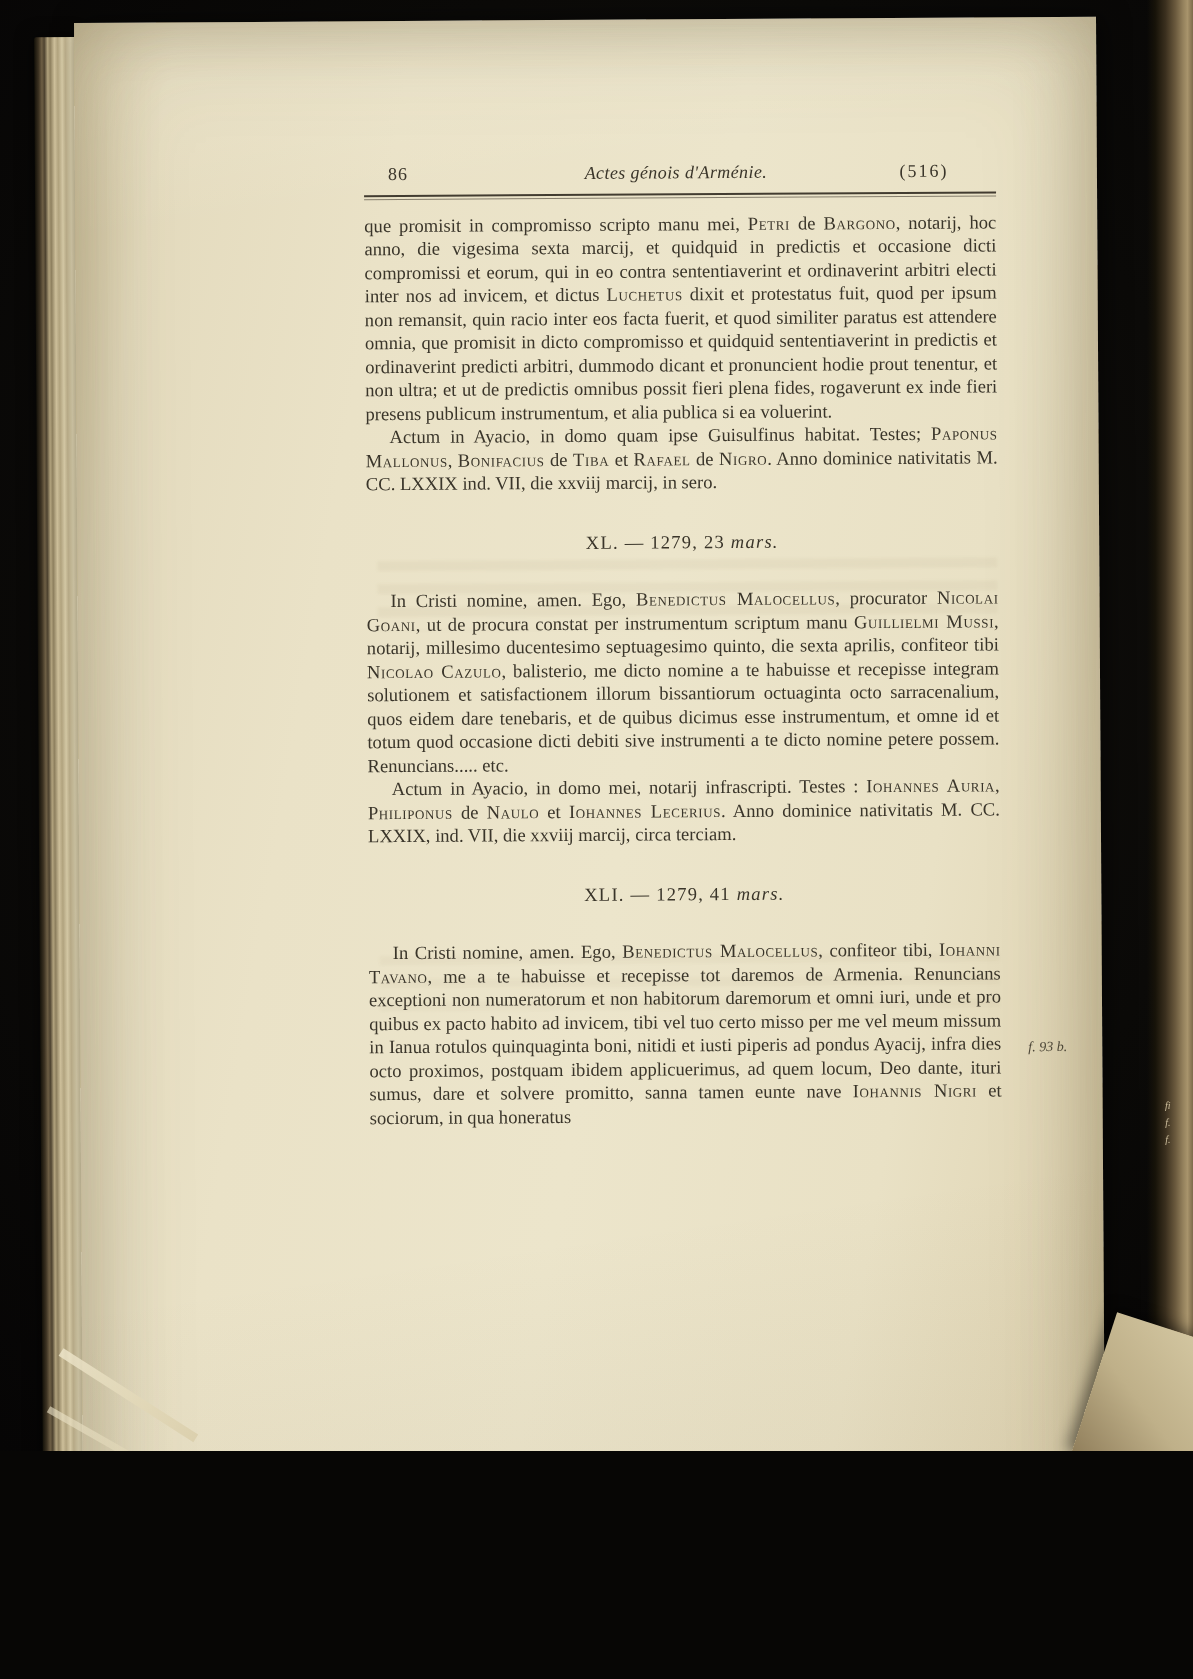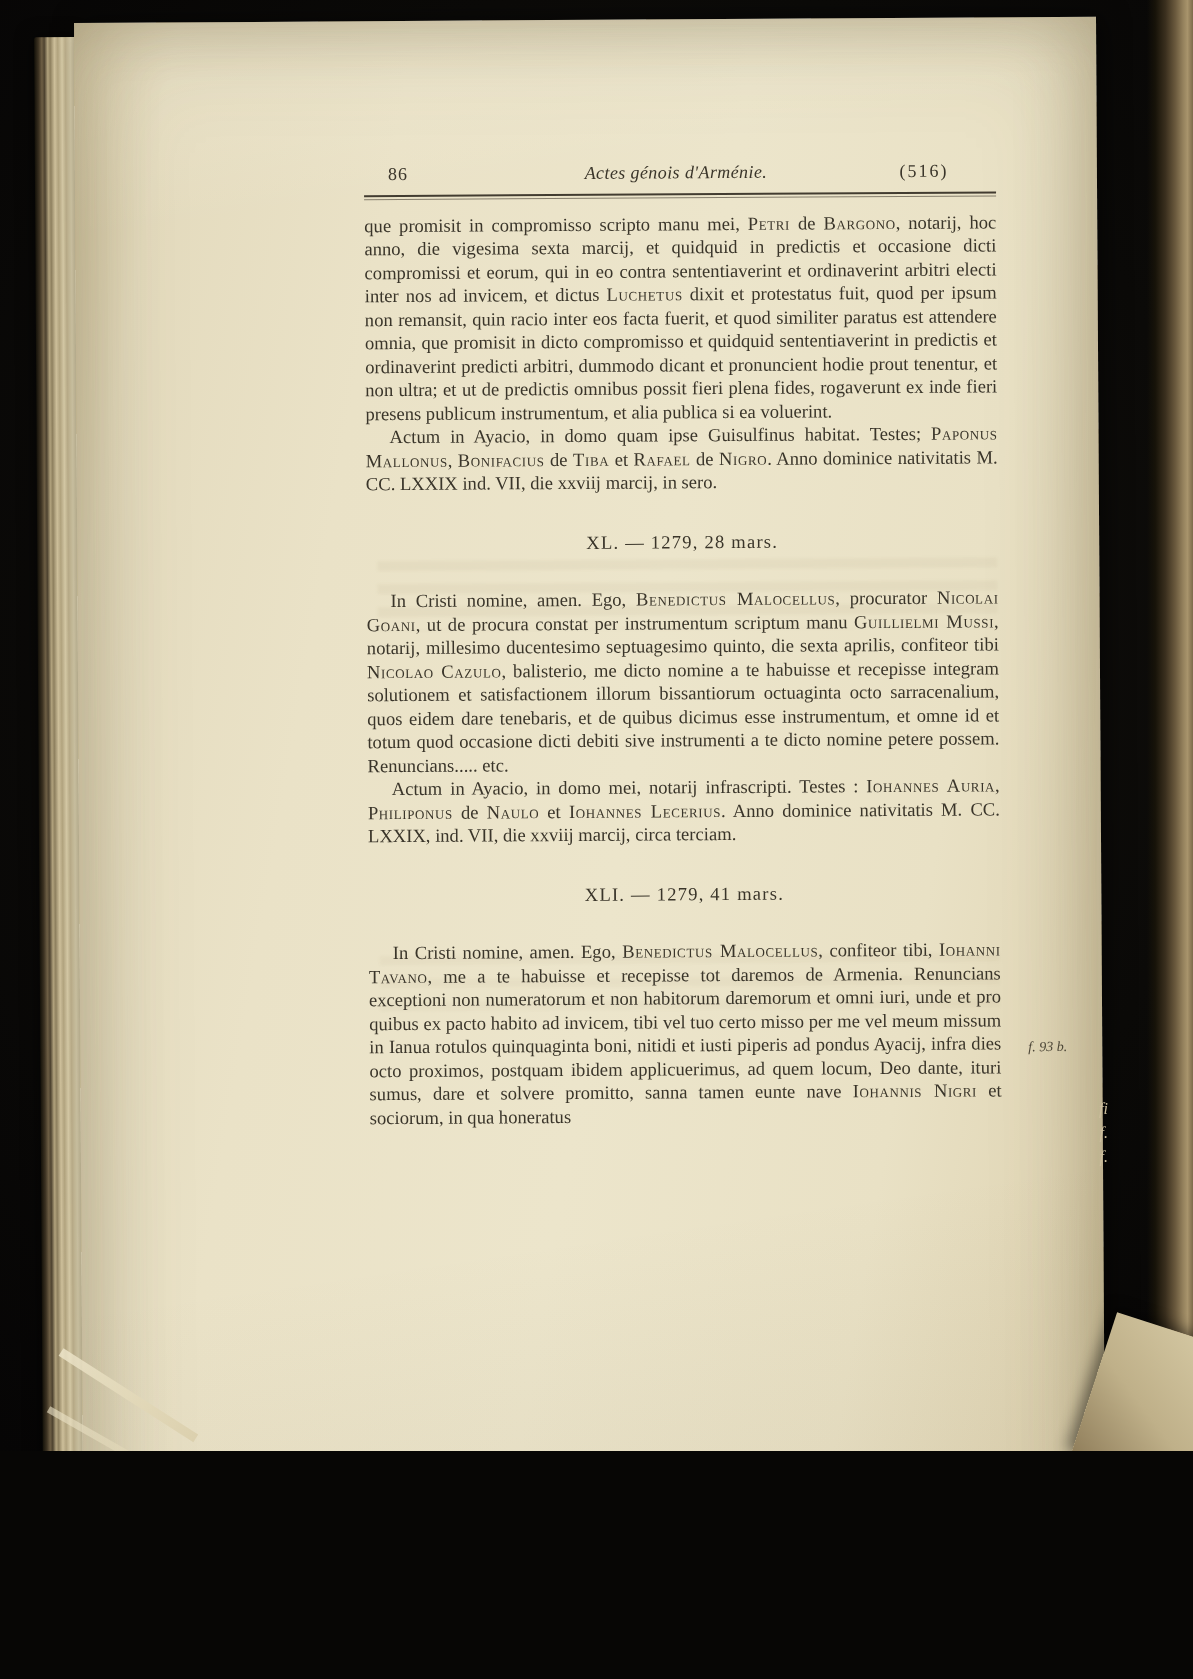--- a/index.html
+++ b/index.html
@@ -43,32 +43,32 @@
   .pagenum{flex:0 0 90px;padding-left:24px;letter-spacing:1px;}
   .rh-title{flex:1;text-align:center;font-style:italic;letter-spacing:.4px;}
   .folio{flex:0 0 100px;text-align:center;padding-right:22px;letter-spacing:2px;}
   .rule{height:2px;border-top:2.5px solid rgba(52,46,36,.92);
         border-bottom:1.5px solid rgba(52,46,36,.55);margin-bottom:14px;}
   .content p{margin:0;}
   .content p.indent{text-indent:24px;}
   .content h3{margin:36px 0 34px;text-align:center;font-weight:400;
               font-size:18.6px;letter-spacing:1.2px;}
   .smallcaps{font-variant:small-caps;letter-spacing:.6px;}
-  .italic{}
+  .italic{font-style:italic;}
   .margin-note{position:absolute;left:948px;top:1022px;font-style:italic;
                font-size:14px;color:#4d4738;white-space:nowrap;}
   
   .ghost{position:absolute;opacity:.55;filter:blur(1.5px);pointer-events:none;}
   .ghost.g1{left:300px;top:540px;width:620px;height:70px;
     background:repeating-linear-gradient(180deg, rgba(120,102,66,.10) 0 10px, rgba(120,102,66,0) 10px 23px);}
   .ghost.g2{left:300px;top:935px;width:620px;height:60px;
     background:repeating-linear-gradient(180deg, rgba(120,102,66,.08) 0 9px, rgba(120,102,66,0) 9px 23px);}
   
-  .edge-marks{position:absolute;left:1099px;top:1100px;display:flex;
-    flex-direction:column;gap:6px;font-size:16px;font-style:italic;color:#cdbf9e;align-items:flex-end;}
+  .edge-marks{position:absolute;left:1165px;top:1100px;display:flex;
+    flex-direction:column;gap:6px;font-size:10px;font-style:italic;color:#cdbf9e;align-items:flex-end;}
 </style>
 </head>
 <body>
 
 <div id="stage">
 
   <div class="book">
     <div class="edge-stack"></div>
 
     <div class="page">
@@ -78,21 +78,21 @@
       <div class="text-block">
         <div class="running-header">
           <span class="pagenum">86</span>
           <span class="rh-title">Actes génois d'Arménie.</span>
           <span class="folio">(516)</span>
         </div>
         <div class="rule"></div>
         <div class="content">
             <p class="noindent"><span>que promisit in compromisso scripto manu mei, </span><span class="smallcaps">Petri</span><span> de </span><span class="smallcaps">Bargono</span><span>, notarij, hoc anno, die vigesima sexta marcij, et quidquid in predictis et occasione dicti compromissi et eorum, qui in eo contra sententiaverint et ordinaverint arbitri electi inter nos ad invicem, et dictus </span><span class="smallcaps">Luchetus</span><span> dixit et protestatus fuit, quod per ipsum non remansit, quin racio inter eos facta fuerit, et quod similiter paratus est attendere omnia, que promisit in dicto compromisso et quidquid sententiaverint in predictis et ordinaverint predicti arbitri, dummodo dicant et pronuncient hodie prout tenentur, et non ultra; et ut de predictis omnibus possit fieri plena fides, rogaverunt ex inde fieri presens publicum instrumentum, et alia publica si ea voluerint.</span></p>
             <p class="indent"><span>Actum in Ayacio, in domo quam ipse Guisulfinus habitat. Testes; </span><span class="smallcaps">Paponus Mallonus</span><span>, </span><span class="smallcaps">Bonifacius</span><span> de </span><span class="smallcaps">Tiba</span><span> et </span><span class="smallcaps">Rafael</span><span> de </span><span class="smallcaps">Nigro</span><span>. Anno dominice nativitatis M. CC. LXXIX ind. VII, die xxviij marcij, in sero.</span></p>
-            <h3><span>XL. — 1279, 28 </span><span class="italic">mars.</span></h3>
+            <h3><span>XL. — 1279, 23 </span><span class="italic">mars.</span></h3>
             <p class="indent"><span>In Cristi nomine, amen. Ego, </span><span class="smallcaps">Benedictus Malocellus</span><span>, procurator </span><span class="smallcaps">Nicolai Goani</span><span>, ut de procura constat per instrumentum scriptum manu </span><span class="smallcaps">Guillielmi Mussi</span><span>, notarij, millesimo ducentesimo septuagesimo quinto, die sexta aprilis, confiteor tibi </span><span class="smallcaps">Nicolao Cazulo</span><span>, balisterio, me dicto nomine a te habuisse et recepisse integram solutionem et satisfactionem illorum bissantiorum octuaginta octo sarracenalium, quos eidem dare tenebaris, et de quibus dicimus esse instrumentum, et omne id et totum quod occasione dicti debiti sive instrumenti a te dicto nomine petere possem. Renuncians..... etc.</span></p>
             <p class="indent"><span>Actum in Ayacio, in domo mei, notarij infrascripti. Testes : </span><span class="smallcaps">Iohannes Auria</span><span>, </span><span class="smallcaps">Philiponus</span><span> de </span><span class="smallcaps">Naulo</span><span> et </span><span class="smallcaps">Iohannes Lecerius</span><span>. Anno dominice nativitatis M. CC. LXXIX, ind. VII, die xxviij marcij, circa terciam.</span></p>
             <h3><span>XLI. — 1279, 41 </span><span class="italic">mars.</span></h3>
             <p class="indent"><span>In Cristi nomine, amen. Ego, </span><span class="smallcaps">Benedictus Malocellus</span><span>, confiteor tibi, </span><span class="smallcaps">Iohanni Tavano</span><span>, me a te habuisse et recepisse tot daremos de Armenia. Renuncians exceptioni non numeratorum et non habitorum daremorum et omni iuri, unde et pro quibus ex pacto habito ad invicem, tibi vel tuo certo misso per me vel meum missum in Ianua rotulos quinquaginta boni, nitidi et iusti piperis ad pondus Ayacij, infra dies octo proximos, postquam ibidem applicuerimus, ad quem locum, Deo dante, ituri sumus, dare et solvere promitto, sanna tamen eunte nave </span><span class="smallcaps">Iohannis Nigri</span><span> et sociorum, in qua honeratus</span></p>
           </div>
       </div>
 
       <div class="margin-note">f. 93 b.</div>
     </div>
 

